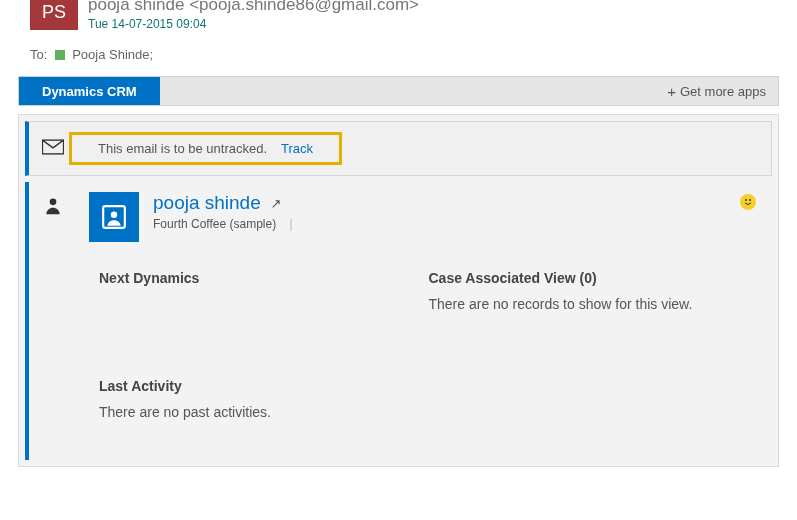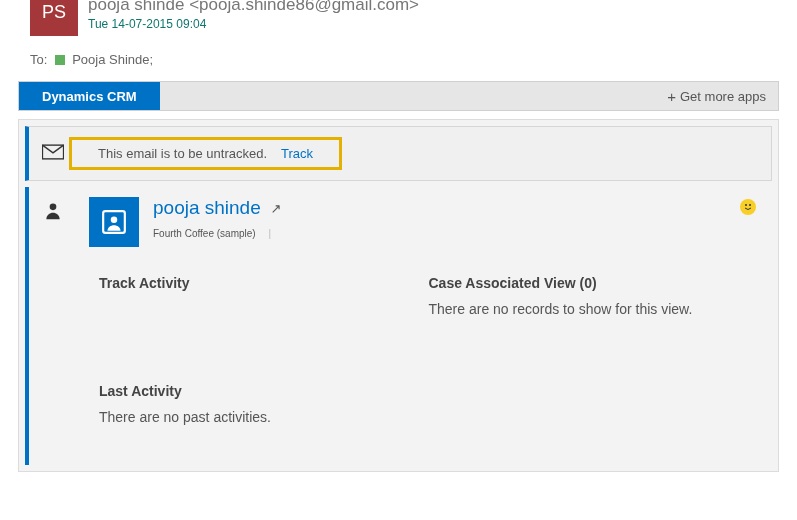--- a/index.html
+++ b/index.html
@@ -9,21 +9,21 @@
     width: 797px;
     height: 520px;
     overflow: hidden;
     color: #333;
     font-size: 13px;
   }
 
   
   .email-header { padding: 0 0 0 30px; display: flex; }
   .avatar-block {
-    width: 48px; height: 36px;
+    width: 48px; height: 30px;
     background: #a4373a;
     color: #fff;
     display: flex; align-items: flex-start; justify-content: center;
     font-size: 18px; font-weight: 400;
     padding-top: 2px;
   }
   .sender-meta { padding-left: 10px; }
   .sender-line {
     font-size: 17px; color: #777;
     line-height: 1;
@@ -100,21 +100,21 @@
   .contact-tile {
     width:50px; height:50px;
     background:#0072c6;
     margin: 0 14px 0 20px;
     display:flex; align-items:center; justify-content:center;
   }
   .contact-tile svg { width:26px; height:26px; fill:#fff; }
 
   .contact-meta .name { color:#0072c6; font-size:19px; }
   .popout { color:#555; font-size:13px; margin-left:6px; vertical-align:1px;}
-  .company { color:#555; font-size:10px; margin-top:9px; }
+  .company { color:#555; font-size:12px; margin-top:3px; }
   .company .pipe { color:#bbb; margin-left:10px; }
 
   .smiley {
     position:absolute; right:16px; top:12px;
     width:16px; height:16px; border-radius:50%;
     background:#f8cf26;
     display:flex; align-items:center; justify-content:center;
     font-size:10px;
   }
 
@@ -207,21 +207,21 @@
         </div>
         <div class="company">
           <span>Fourth Coffee (sample)</span>
           <span class="pipe">|</span>
         </div>
       </div>
     </div>
 
     <div class="columns">
       <div class="col">
-        <div class="col-title">Track Activity</div>
+        <div class="col-title">Next Dynamics</div>
       </div>
       <div class="col">
         <div class="col-title">Case Associated View (0)</div>
         <div class="col-body">There are no records to show for this view.</div>
       </div>
     </div>
 
     <div class="last-act">
       <div class="col-title">Last Activity</div>
       <div class="col-body">There are no past activities.</div>

